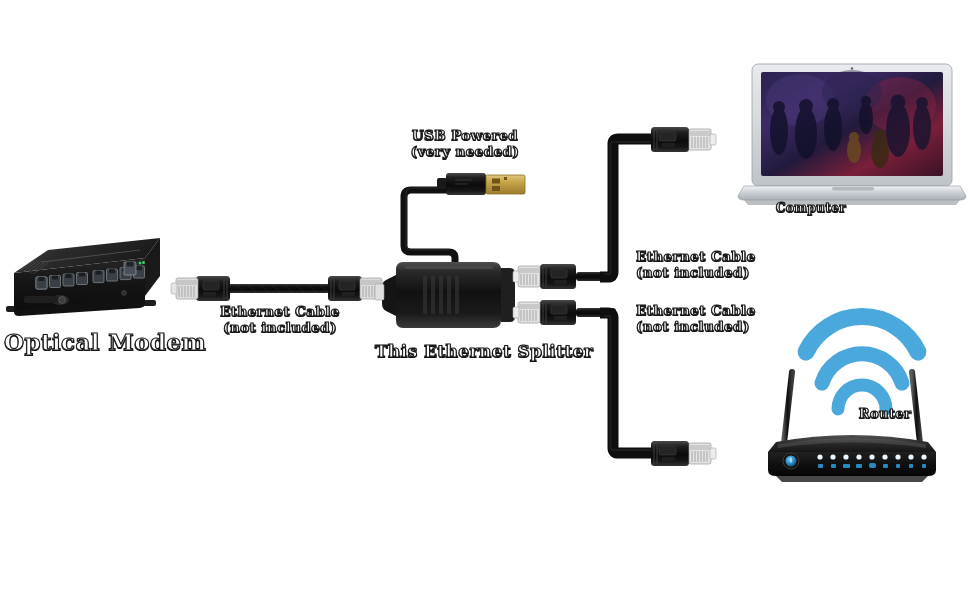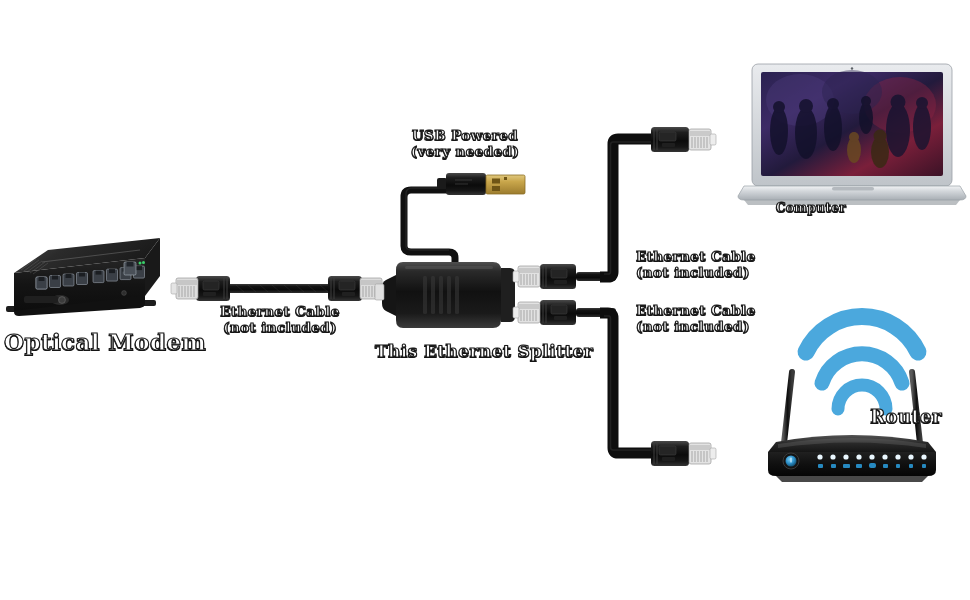--- a/index.html
+++ b/index.html
@@ -445,15 +445,15 @@
   <div class="lbl" style="left:367px;top:341px;width:180px;font-size:17px;margin-left:8px;">This Ethernet Splitter</div>
 
   <div class="lbl" style="left:636px;top:249px;width:120px;font-size:13.5px;text-align:left;">Ethernet Cable
 (not included)</div>
 
   <div class="lbl" style="left:636px;top:303px;width:120px;font-size:13.5px;text-align:left;">Ethernet Cable
 (not included)</div>
 
   <div class="lbl" style="left:756px;top:201px;width:110px;font-size:12px;">Computer</div>
 
-  <div class="lbl" style="left:861px;top:406px;width:90px;font-size:18px;">Router</div>
+  <div class="lbl" style="left:840px;top:406px;width:90px;font-size:13px;">Router</div>
 
 </div>
 
 </body></html>

